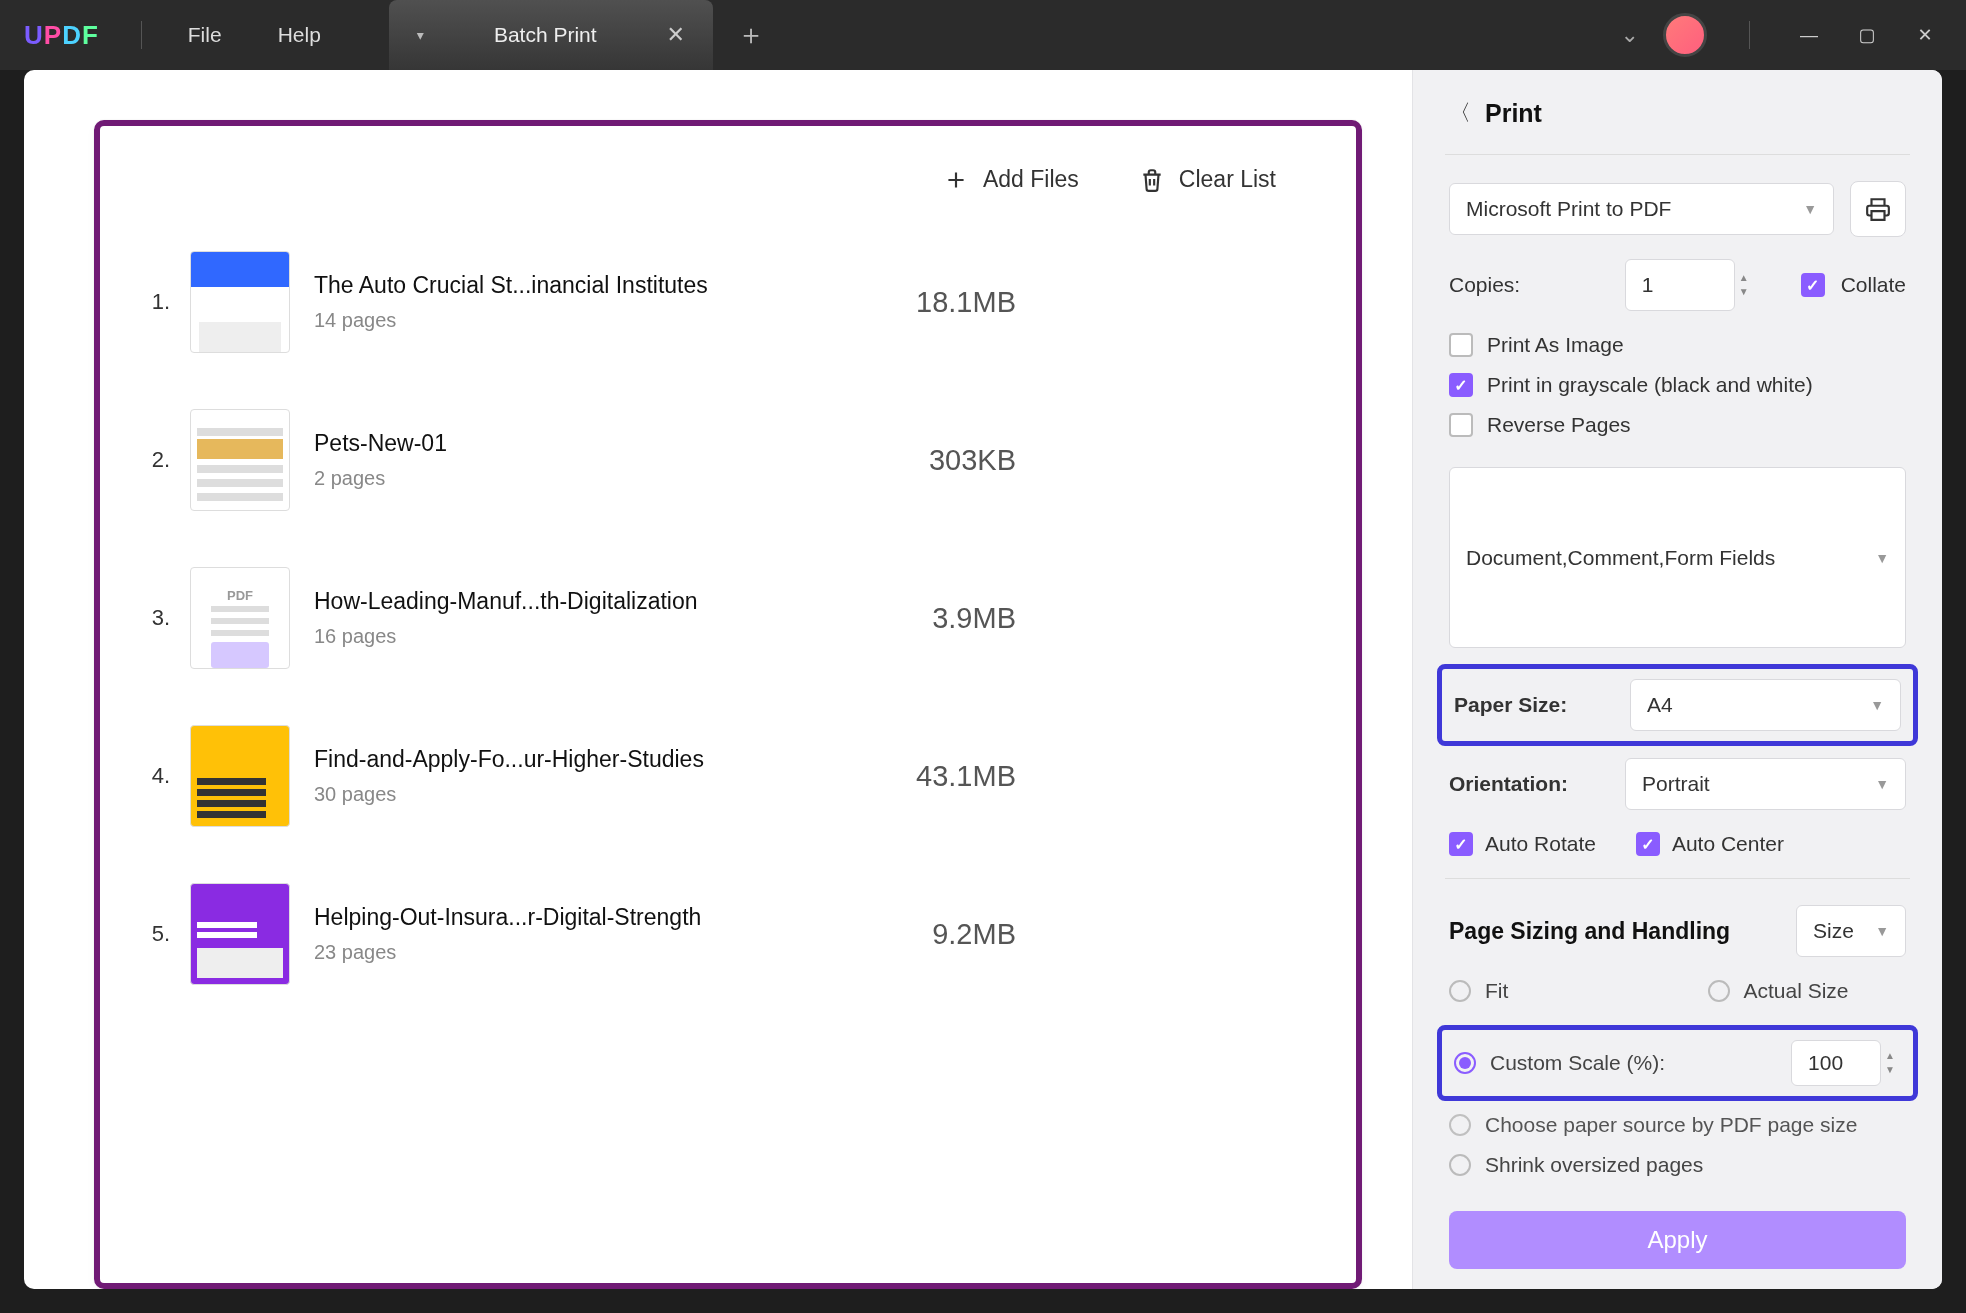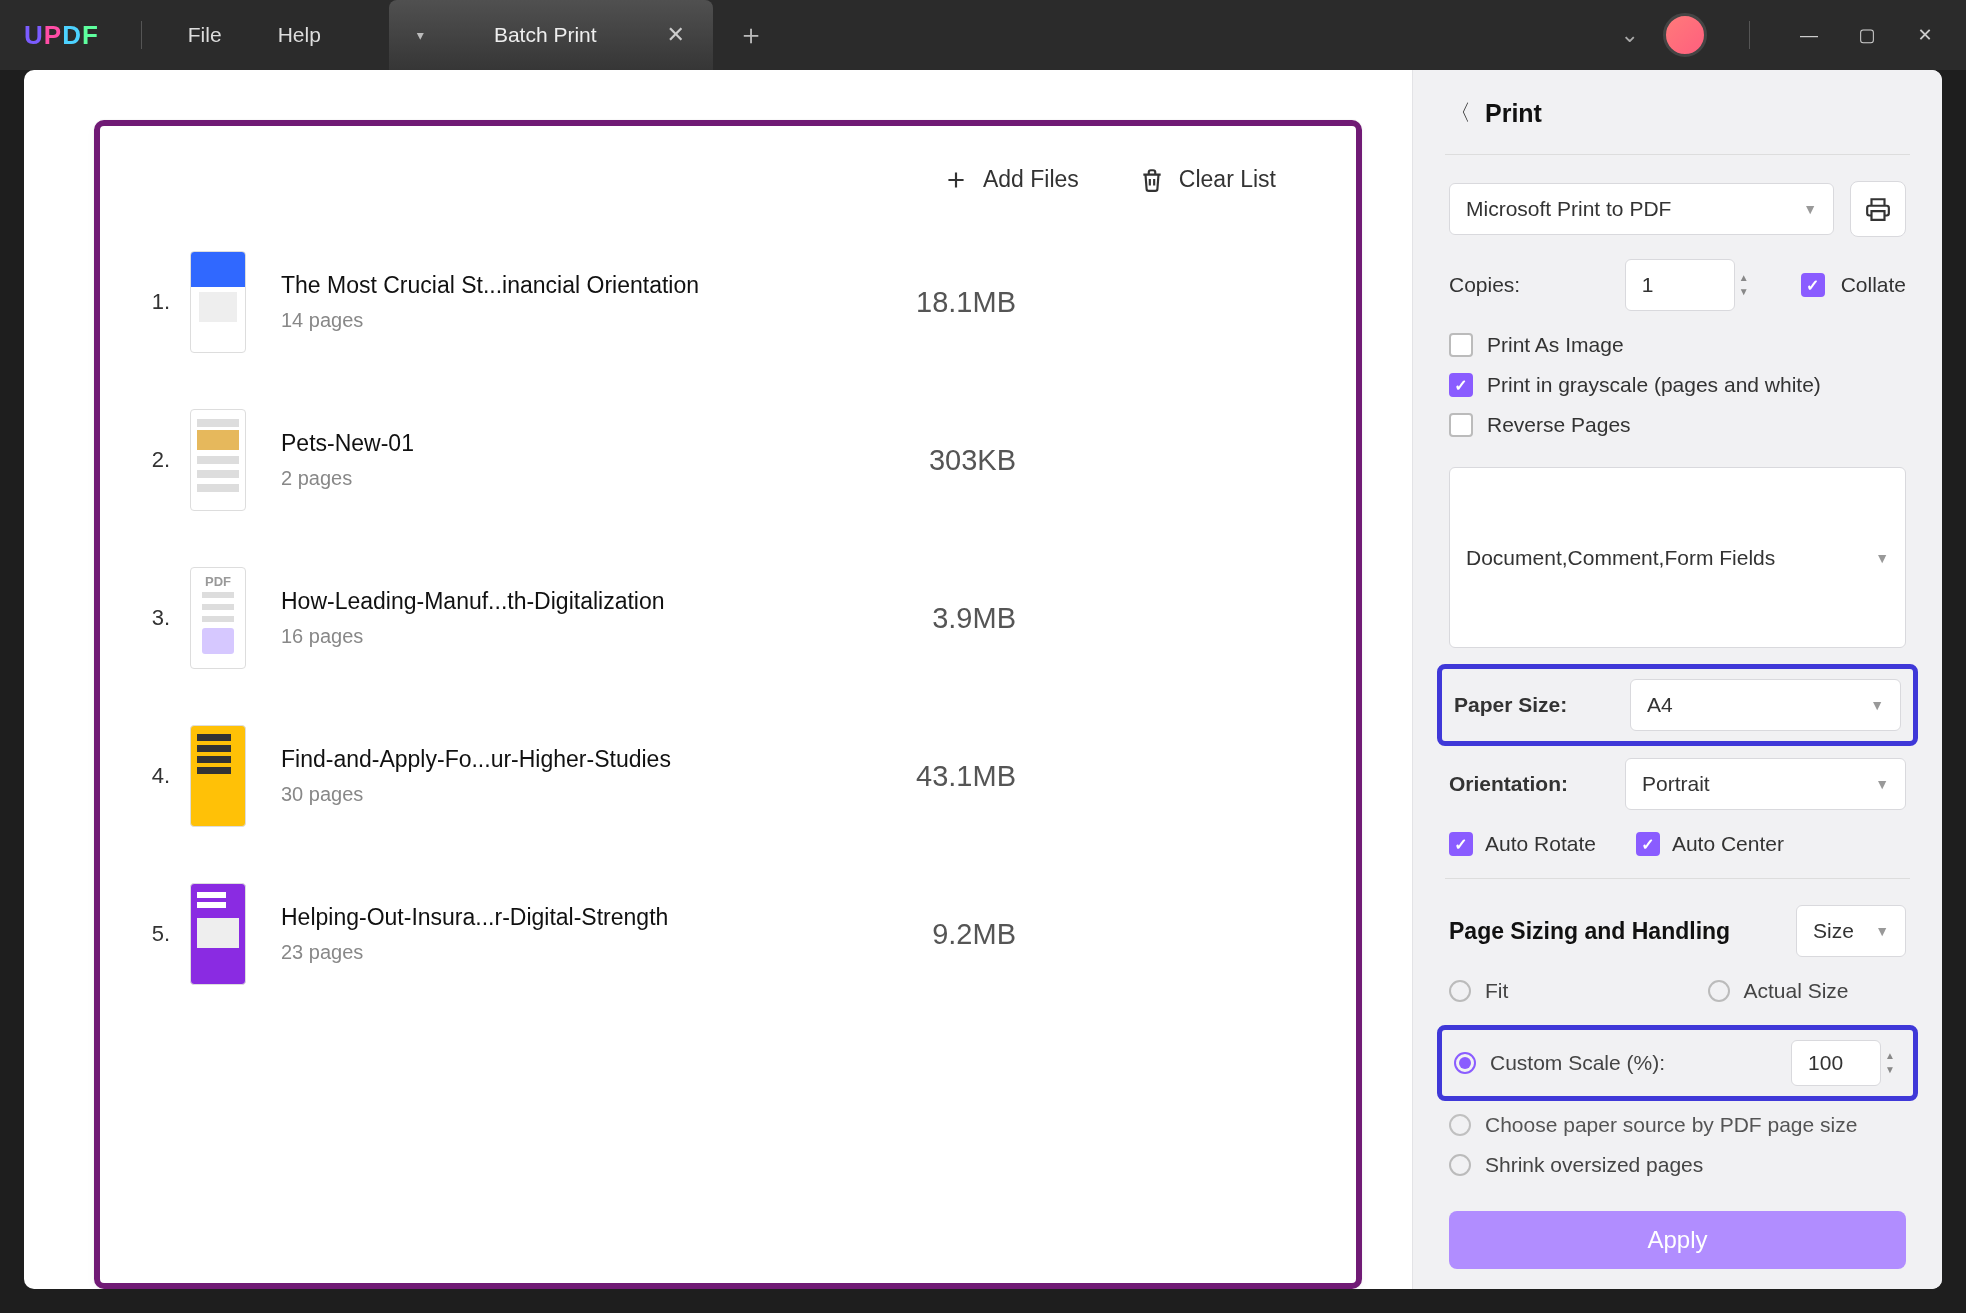--- a/index.html
+++ b/index.html
@@ -30,21 +30,21 @@
 
 
 .file-panel { flex: 1; display: flex; flex-direction: column; }
 .file-card { margin: 50px 50px 0 70px; flex: 1; background: #fff; border: 6px solid #701a75; border-radius: 10px; box-shadow: 0 0 0 1px rgba(0,0,0,0.02), 0 4px 10px rgba(0,0,0,0.04); padding: 20px 40px 40px; display: flex; flex-direction: column; }
 .toolbar { display: flex; justify-content: flex-end; gap: 60px; padding: 20px 40px 30px; }
 .tool { display: flex; align-items: center; gap: 14px; font-size: 23px; color: #333; cursor: pointer; }
 .tool svg, .tool .ic { width: 26px; height: 26px; stroke: #333; fill: none; stroke-width: 2; }
 .file-list { flex: 1; }
 .file-row { display: flex; align-items: center; padding: 28px 0; }
 .idx { width: 50px; font-size: 22px; color: #333; text-align: right; padding-right: 20px; }
-.thumb { width: 56px; height: 102px; border: 1px solid #ddd; border-radius: 4px; margin-right: 35px; background: #fff; display: flex; flex-direction: column; overflow: hidden; }
+.thumb { width: 100px; height: 102px; border: 1px solid #ddd; border-radius: 4px; margin-right: 24px; background: #fff; display: flex; flex-direction: column; overflow: hidden; justify-content: flex-end; }
 .ft { display:flex; flex-direction:column; gap:10px; }
 .ftitle { font-size: 23px; color: #111; font-weight: 500; }
 .fpages { font-size: 20px; color: #888; }
 .fsize { margin-left: auto; font-size: 29px; color: #555; padding-right: 300px; }
 
 
 .th-blue { background: linear-gradient(180deg,#3068ff 0 35%, #fff 35%); }
 .th-blue::after{content:"";display:block;margin:40px 8px 0;height:30px;background:#eee;}
 .th-doc { padding:6px; }
 .th-doc .r{height:8px;background:#ddd;margin:3px 0;}
@@ -155,21 +155,21 @@
             </svg>
           <span>Clear List</span>
         </div>
       </div>
 
       <div class="file-list" id="file-list">
           <div class="file-row">
             <div class="idx">1.</div>
             <div class="thumb th-blue"></div>
             <div class="ft">
-              <div class="ftitle">The Most Crucial St...inancial Orientation</div>
+              <div class="ftitle">The Auto Crucial St...inancial Institutes</div>
               <div class="fpages">14 pages</div>
             </div>
             <div class="fsize">18.1MB</div>
           </div>
           <div class="file-row">
             <div class="idx">2.</div>
             <div class="thumb th-doc">
               <div class="r"></div>
               <div class="img"></div>
               <div class="r"></div>
@@ -261,21 +261,21 @@
       <div class="chk checked"></div>
       <span class="label">Collate</span>
     </div>
 
     <div class="chk-row">
       <div class="chk"></div>
       <span>Print As Image</span>
     </div>
     <div class="chk-row">
       <div class="chk checked"></div>
-      <span>Print in grayscale (pages and white)</span>
+      <span>Print in grayscale (black and white)</span>
     </div>
     <div class="chk-row">
       <div class="chk"></div>
       <span>Reverse Pages</span>
     </div>
 
     <div style="height:14px"></div>
     <div class="sel" style="margin-bottom:10px">
       <span>Document,Comment,Form Fields</span>
       <span class="caret">▼</span>

